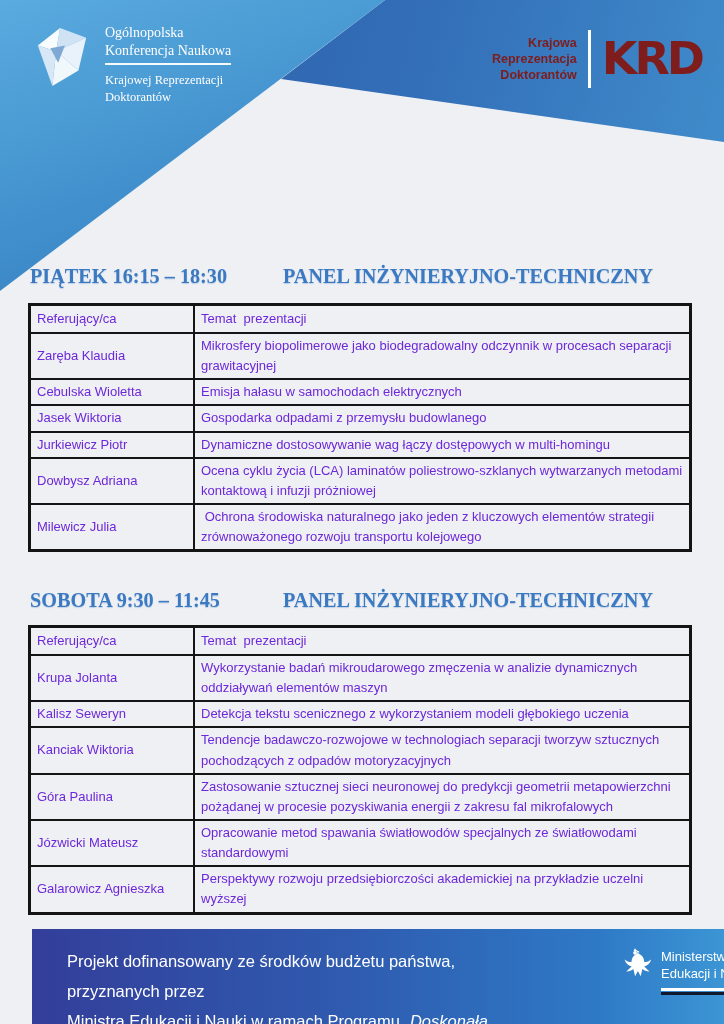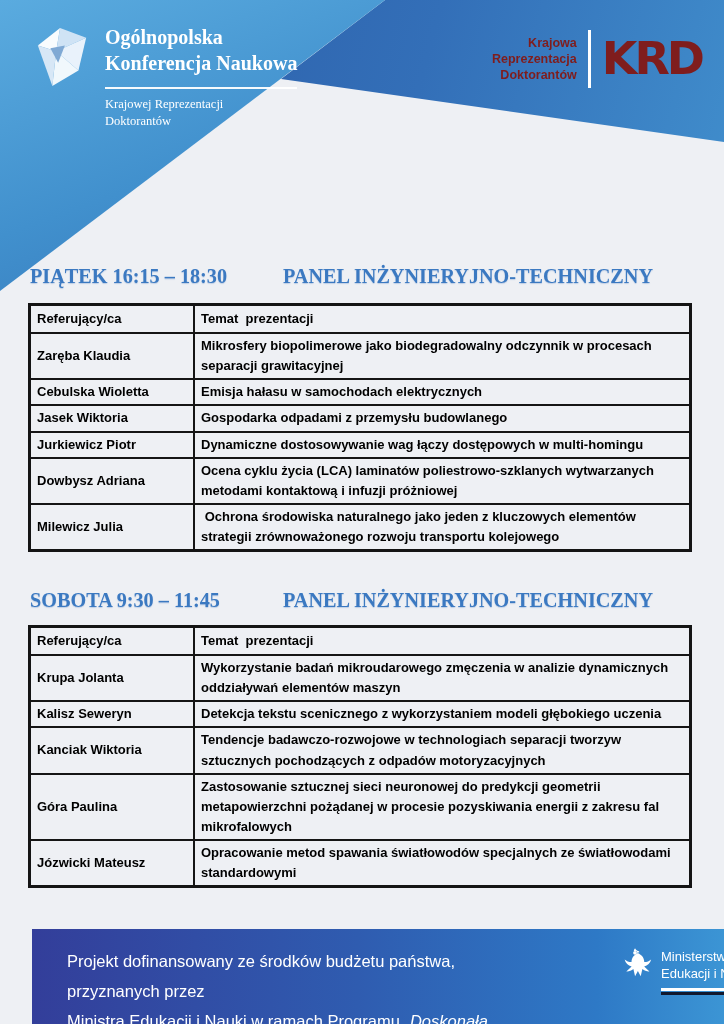--- a/index.html
+++ b/index.html
@@ -16,22 +16,22 @@
     clip-path:polygon(385px 0px,724px 0px,724px 142px,281px 79px);
   }
   .tri-light{
     position:absolute;inset:0;
     background:linear-gradient(160deg,#5aabdf 0%,#4190cd 42%,#2c66ad 100%);
     clip-path:polygon(0 0,385px 0,0 291px);
   }
   .conf-logo{position:absolute;left:33px;top:24px;display:flex;gap:14px;color:#fff;}
   .conf-text{font-family:"Liberation Serif","DejaVu Serif",serif;}
   .conf-title{
-    display:inline-block;font-weight:bold;font-size:20px;line-height:1.32;
-    border-bottom:2px solid rgba(255,255,255,.95);padding-bottom:10px;
+    display:inline-block;font-weight:normal;font-size:14px;line-height:1.32;
+    border-bottom:2px solid rgba(255,255,255,.95);padding-bottom:2px;
   }
   .conf-sub{font-weight:normal;font-size:12.5px;line-height:1.4;margin-top:7px;}
   .krd-logo{position:absolute;right:22px;top:30px;display:flex;align-items:center;gap:11px;color:#7f1d1d;}
   .krd-org{font-size:12.5px;font-weight:bold;line-height:1.3;text-align:right;}
   .krd-bar{width:3px;height:58px;background:#fff;}
   .krd-acronym{
     font-family:"DejaVu Sans",sans-serif;font-weight:bold;font-size:46px;
     letter-spacing:-3px;line-height:1;transform:scaleY(.96);
   }
   
@@ -46,21 +46,21 @@
   #sec-head-1{top:264px;}
   #sec-head-2{top:588px;}
   
   .tbl{
     position:absolute;left:28px;width:664px;
     border-collapse:collapse;table-layout:fixed;
   }
   #table-1{top:303px;}
   #table-2{top:625px;}
   .tbl th,.tbl td{
-    border:2px solid #151515;font-size:13px;font-weight:bold;color:#000000;
+    border:2px solid #151515;font-size:13px;font-weight:normal;color:#6d28d9;
     line-height:1.55;padding:2px 6px;text-align:left;vertical-align:middle;
     white-space:pre-wrap;overflow-wrap:break-word;
   }
   .tbl th{height:22px;}
   .tbl .c-name{width:150px;}
   .tbl{border:3px solid #141414;}
   
   .footer{
     position:absolute;left:0;top:929px;width:724px;height:95px;
     background:linear-gradient(90deg,#333e9a 0%,#2f5cb0 45%,#2e79c6 78%,#3f9cd8 100%);
@@ -184,20 +184,24 @@
           <td class="c-topic">Tendencje badawczo-rozwojowe w technologiach separacji tworzyw sztucznych pochodzących z odpadów motoryzacyjnych</td>
         </tr>
         <tr>
           <td class="c-name">Góra Paulina</td>
           <td class="c-topic">Zastosowanie sztucznej sieci neuronowej do predykcji geometrii metapowierzchni pożądanej w procesie pozyskiwania energii z zakresu fal mikrofalowych</td>
         </tr>
         <tr>
           <td class="c-name">Józwicki Mateusz</td>
           <td class="c-topic">Opracowanie metod spawania światłowodów specjalnych ze światłowodami standardowymi</td>
         </tr>
+        <tr>
+          <td class="c-name">Galarowicz Agnieszka</td>
+          <td class="c-topic">Perspektywy rozwoju przedsiębiorczości akademickiej na przykładzie uczelni wyższej</td>
+        </tr>
       </tbody>
     </table>
 
   <div class="footer">
     <div class="footer-text">
       <span>Projekt dofinansowany ze środków budżetu państwa, przyznanych przez</span><br>
       <span>Ministra Edukacji i Nauki w ramach Programu </span><span class="ital">„Doskonała nauka II”</span>
     </div>
     <div class="ministry">
       <svg class="ministry-eagle" viewBox="0 0 40 48">

